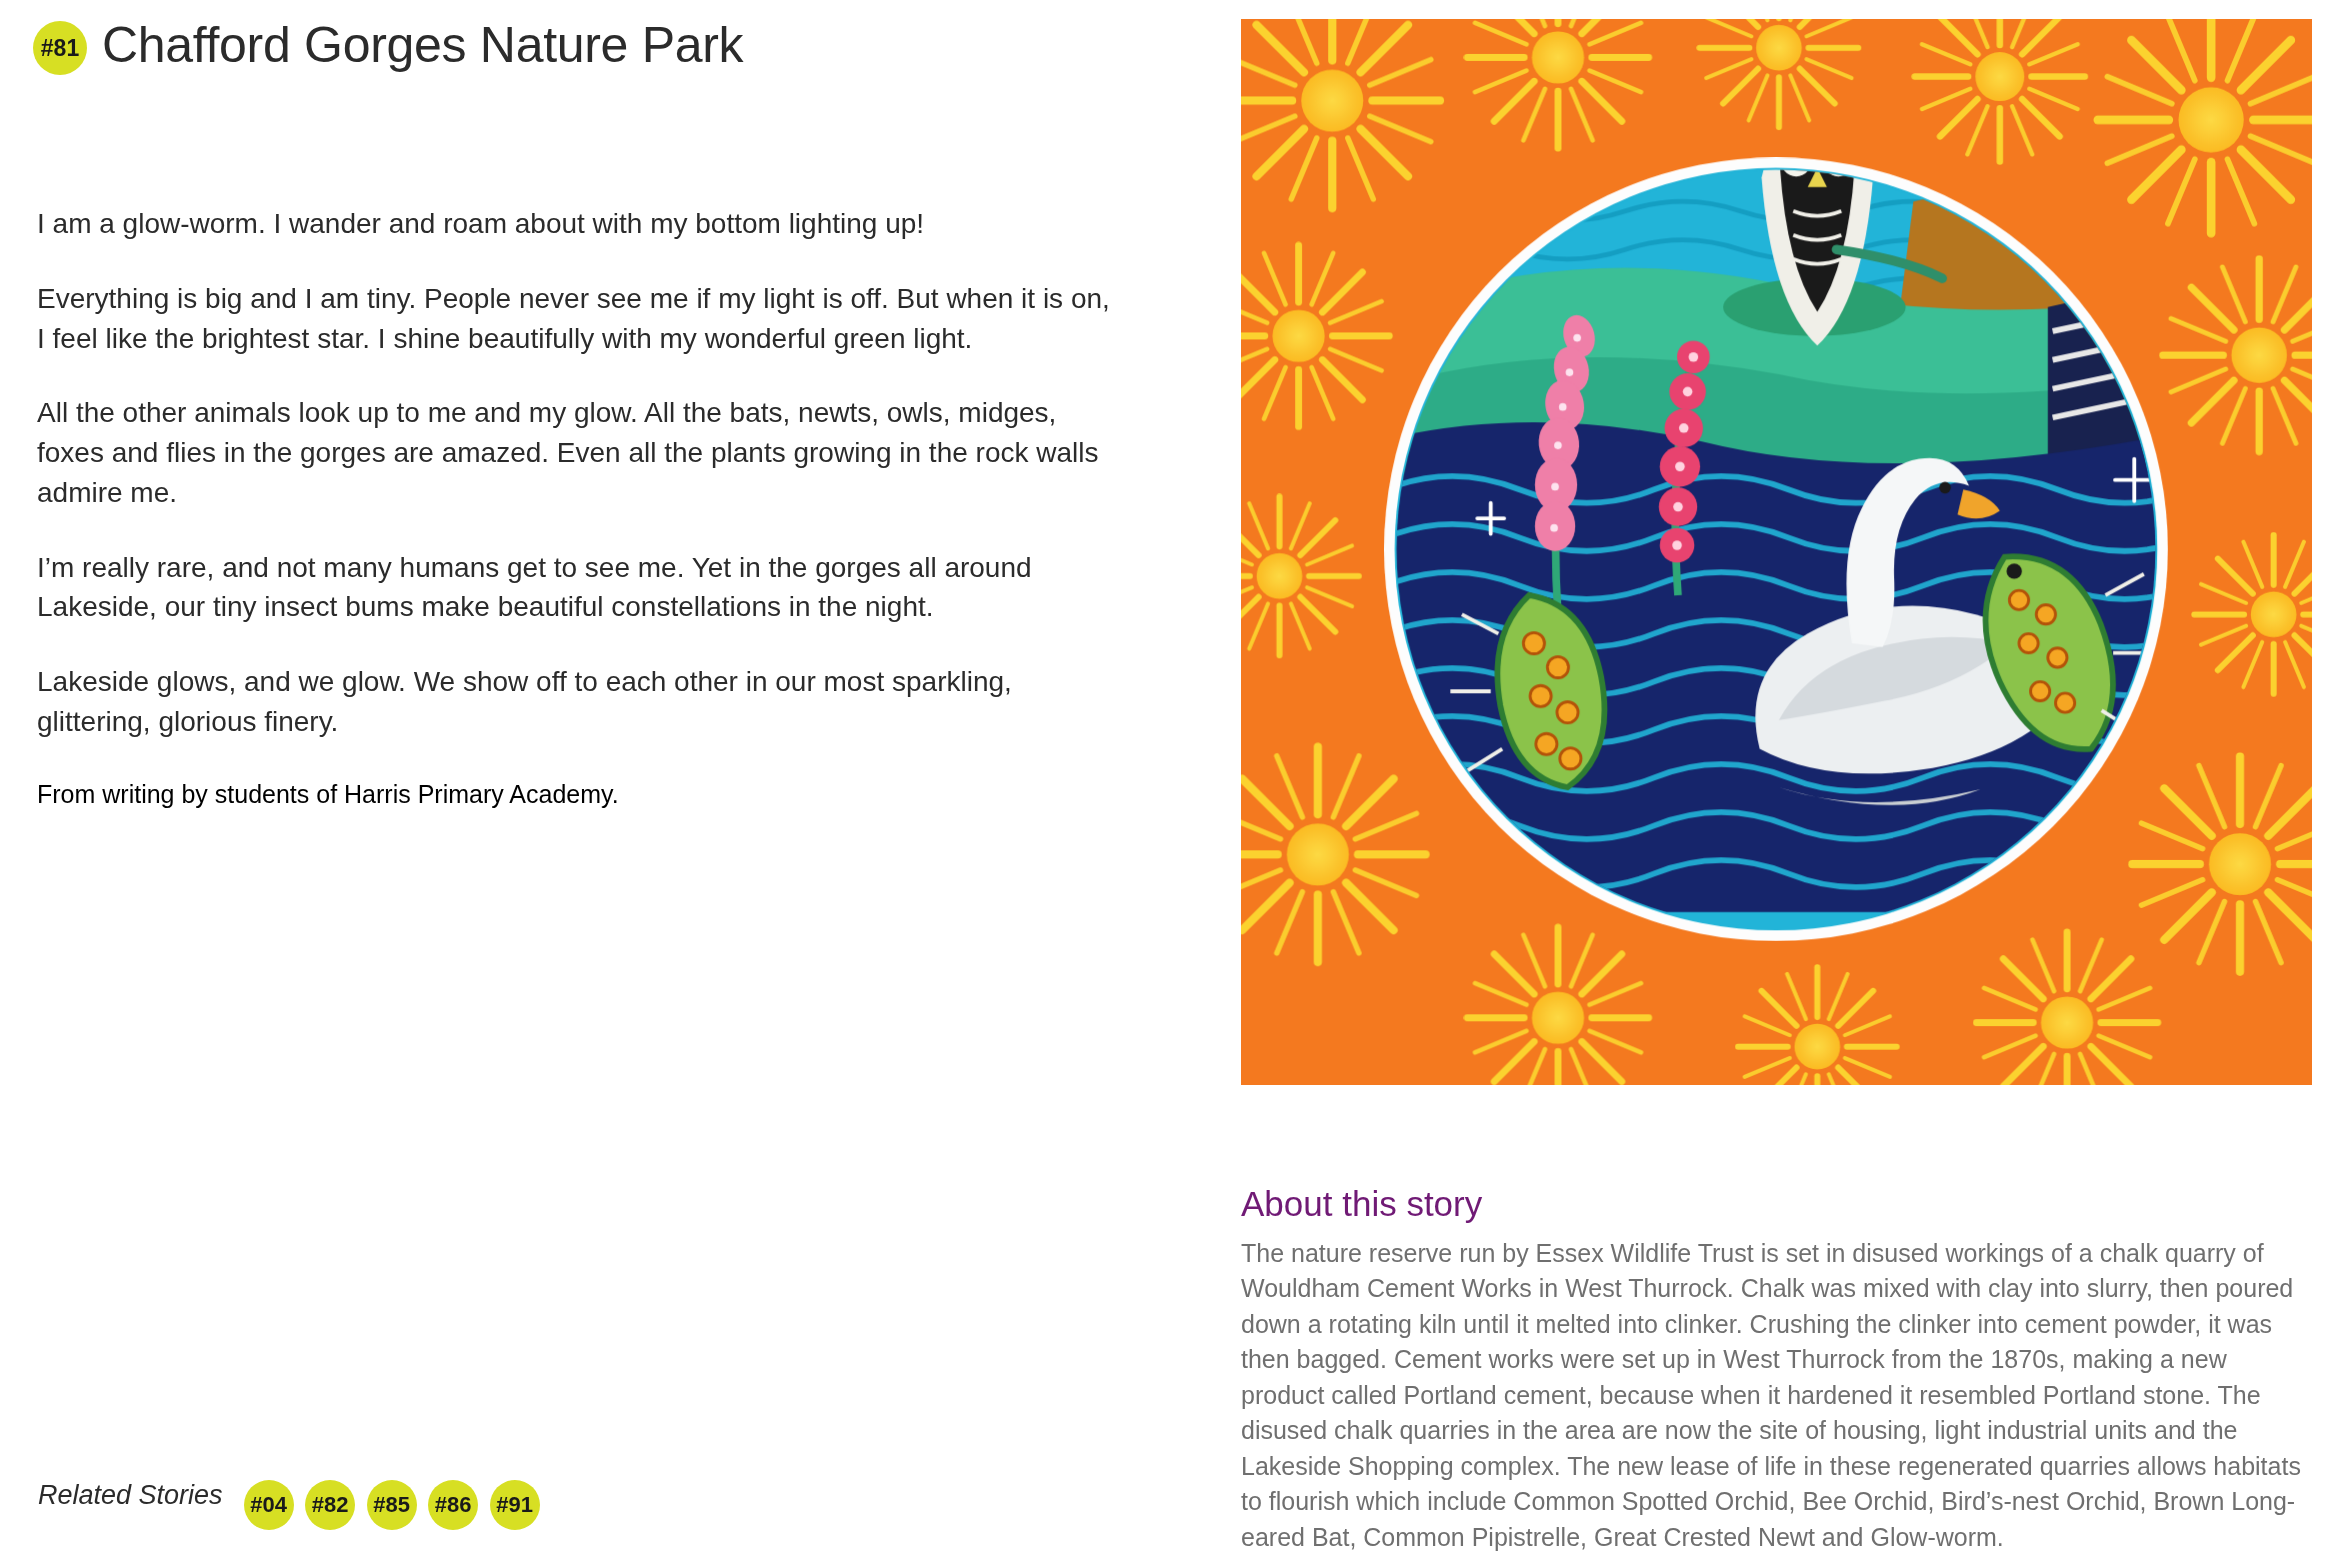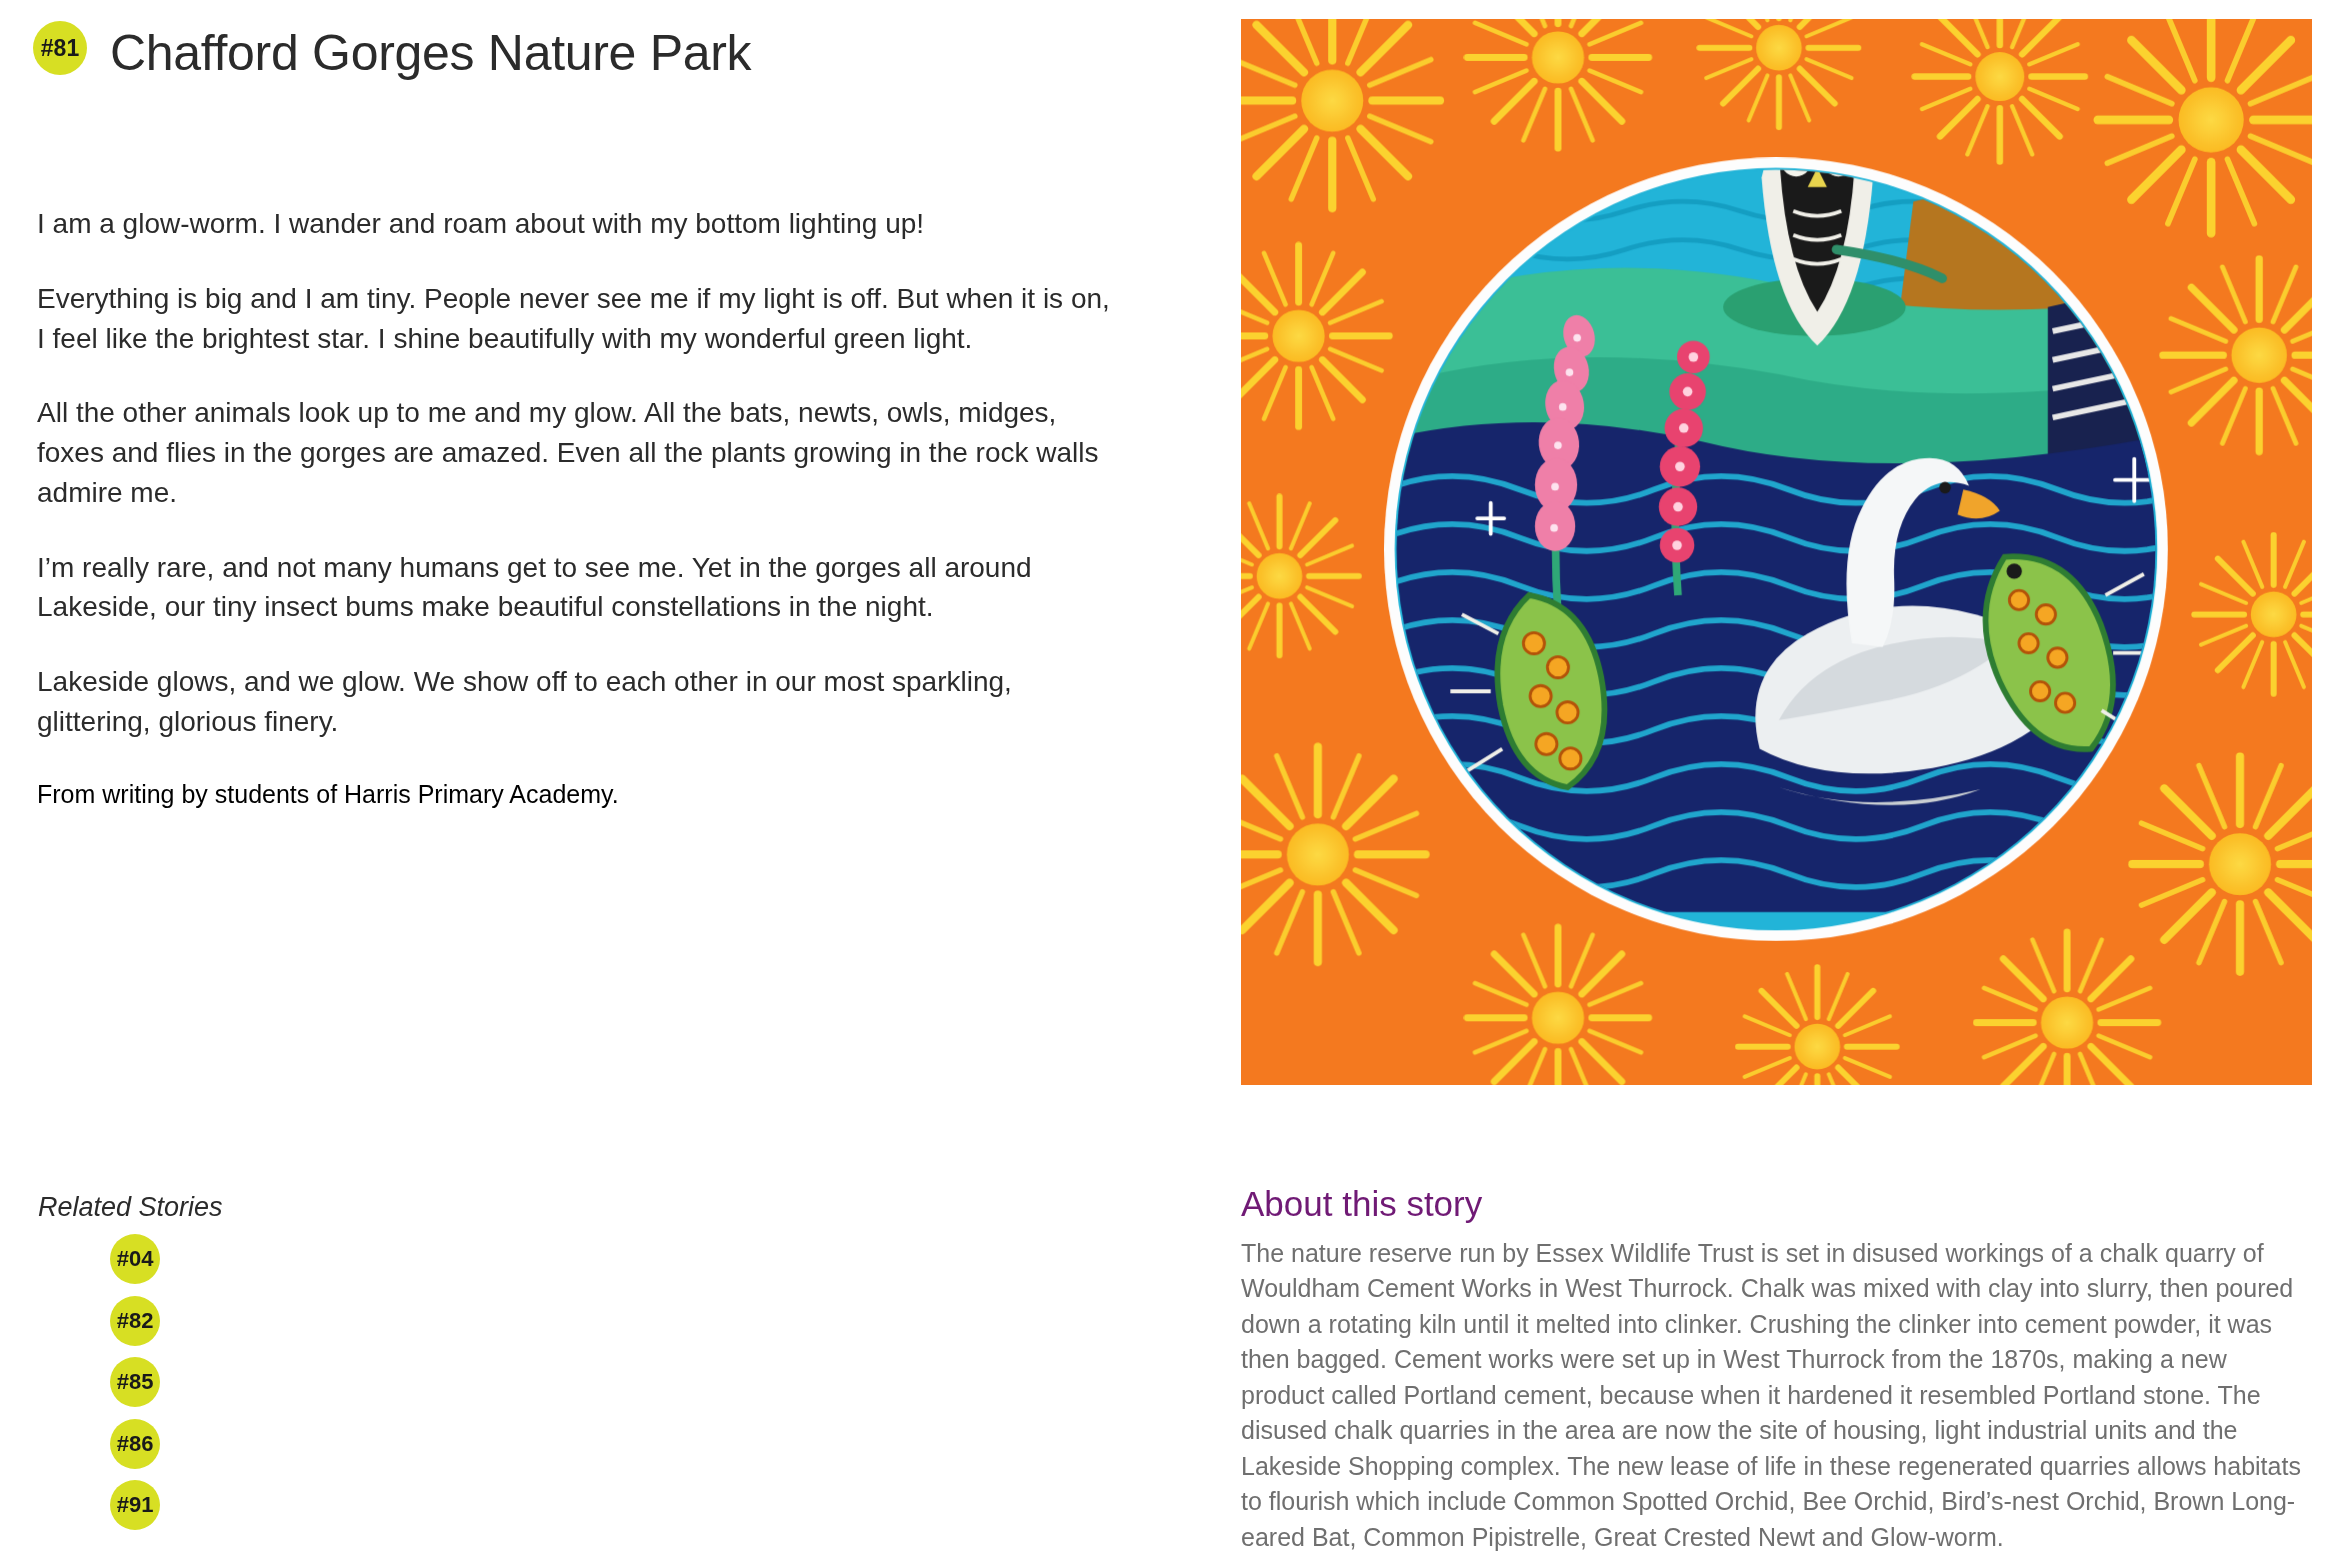--- a/index.html
+++ b/index.html
@@ -39,21 +39,21 @@
     justify-content: center;
     flex: 0 0 auto;
     margin-top: 3.8px;
   }
   .page-title {
     font-size: 50px;
     color: #2b2b2b;
     font-weight: normal;
     line-height: 1.05;
     letter-spacing: -0.3px;
-    margin: 8px;
+    margin: 0;
     padding-top: 1.9px;
   }
 
   
   .story {
     position: absolute;
     left: 37px;
     top: 173px;
     width: 1076px;
     margin-top: 31px;
@@ -69,23 +69,21 @@
     margin-top: 7.7px;
     color: #000000;
   }
 
   
   .related {
     position: absolute;
     left: 38px;
     bottom: 35px;
     display: flex;
-    align-items: center;
     gap: 11.5px;
-    flex-direction: column;
   }
   .related-label {
     font-style: italic;
     font-size: 27px;
     color: #2b2b2b;
     margin-right: 9.6px;
   }
   .related-badge {
     width: 50px;
     height: 50px;

